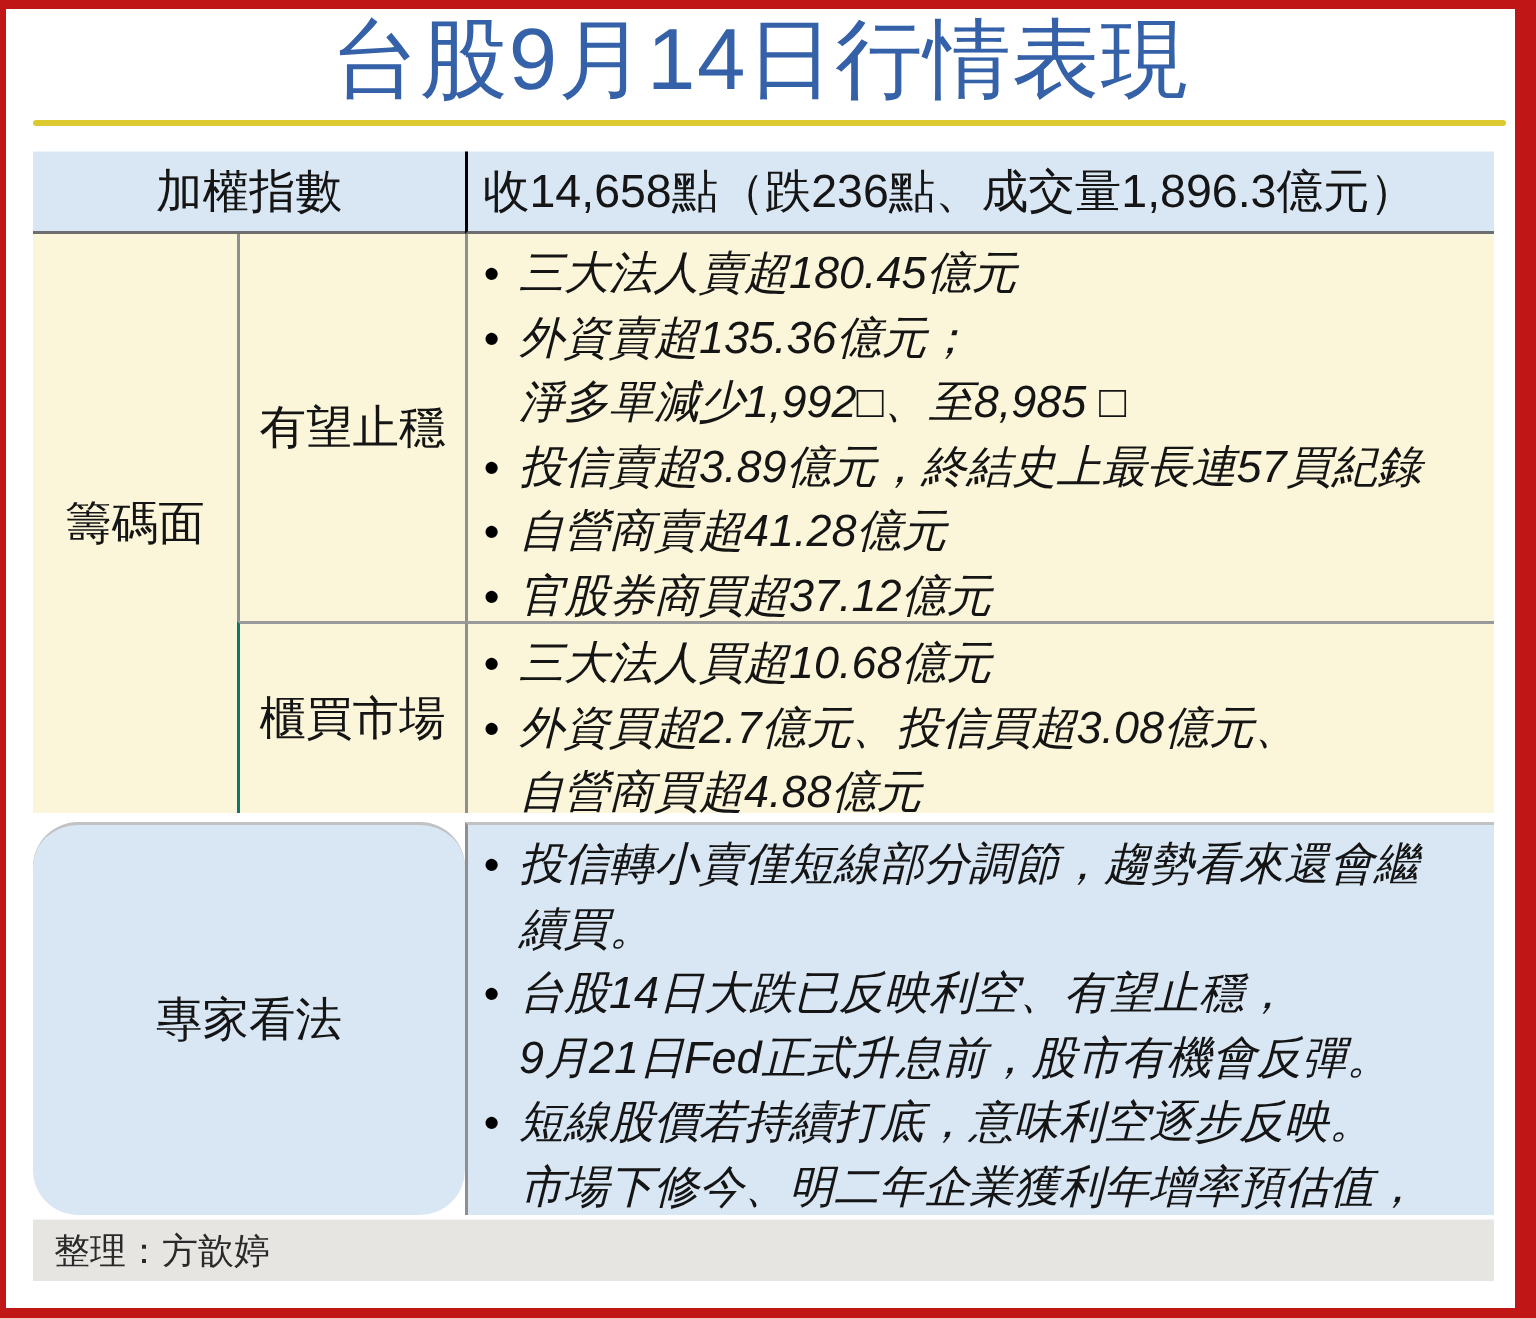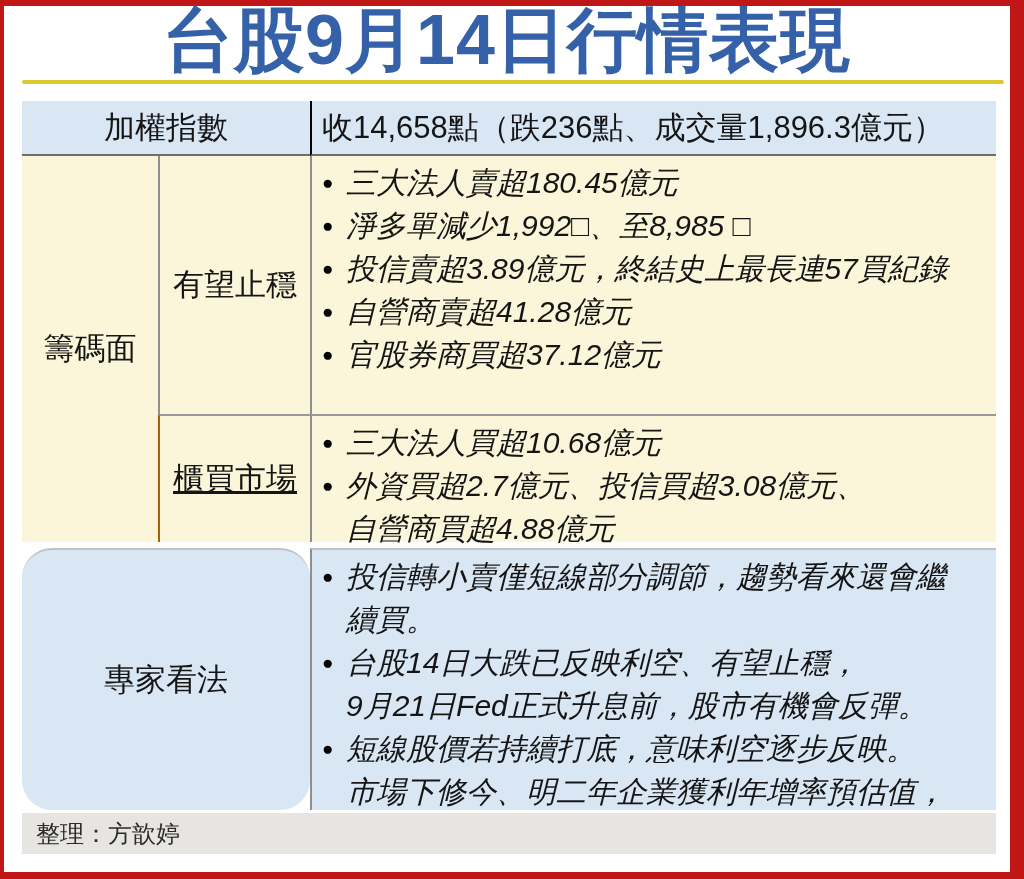--- a/index.html
+++ b/index.html
@@ -10,21 +10,21 @@
     border-top:6px solid var(--frame-color,#c01616);
     border-left:4px solid var(--frame-color,#c01616);
     border-right:14px solid var(--frame-color,#c01616);
     border-bottom:7px solid var(--frame-color,#c01616);
     overflow:hidden;
   }
   .inner{width:1006px;height:866px;position:relative;}
 
   .title{
     margin-top:2px;width:100%;text-align:center;
-    font-size:70px;font-weight:700;letter-spacing:1px;
+    font-size:58px;font-weight:400;letter-spacing:1px;
     color:var(--title-color,#3561a8);line-height:64px;
   }
   .underline{
     margin:8px 0 0 18px;width:982px;height:4px;
     background:var(--underline-color,#dcc82f);border-radius:2px;
   }
 
   .grid{
     margin:17px 0 0 18px;width:974px;
     display:grid;
@@ -41,21 +41,21 @@
 
   .r1label{grid-row:1;grid-column:1/3;border-bottom:2px solid #6e6e6e;}
   .r1content{
     grid-row:1;grid-column:3;border-bottom:2px solid #6e6e6e;
     border-left:2px solid #000000;
     display:flex;align-items:center;padding-left:10px;font-size:31px;
   }
   .chipcell{grid-row:2/4;grid-column:1;}
   .conclabel{grid-row:2;grid-column:2;border-left:2px solid #8f8f8f;}
   .conccontent{grid-row:2;grid-column:3;border-left:2px solid #8f8f8f;}
-  .otclabel{grid-row:3;grid-column:2;border-left:2px solid #a16207;border-top:2px solid #9a9a9a;text-decoration:underline;}
+  .otclabel{grid-row:3;grid-column:2;border-left:2px solid #0f766e;border-top:2px solid #9a9a9a;}
   .otccontent{grid-row:3;grid-column:3;border-left:2px solid #8f8f8f;border-top:2px solid #9a9a9a;}
   .expertlabel{grid-row:5;grid-column:1/3;border-top:2px solid #c2c2c2;border-radius:30px;}
   .expertcontent{grid-row:5;grid-column:3;border-left:2px solid #8f8f8f;border-top:2px solid #c2c2c2;}
   .footercell{
     grid-row:7;grid-column:1/4;display:flex;align-items:center;
     padding-left:14px;font-size:24px;color:#2a2a2a;
   }
 
   .bullets{padding:5px 6px 0 10px;font-size:30px;}
   .bullet-item{display:flex;align-items:flex-start;}
@@ -91,20 +91,21 @@
       <div class="cell yellow bullets conccontent">
           <div class="bullet-item">
             <span class="bullet-dot">●</span>
             <div class="bullet-lines">
               <div class="bullet-line">三大法人賣超180.45億元</div>
             </div>
           </div>
           <div class="bullet-item">
             <span class="bullet-dot">●</span>
             <div class="bullet-lines">
+              <div class="bullet-line">外資賣超135.36億元；</div>
               <div class="bullet-line">淨多單減少1,992□、至8,985 □</div>
             </div>
           </div>
           <div class="bullet-item">
             <span class="bullet-dot">●</span>
             <div class="bullet-lines">
               <div class="bullet-line">投信賣超3.89億元，終結史上最長連57買紀錄</div>
             </div>
           </div>
           <div class="bullet-item">

